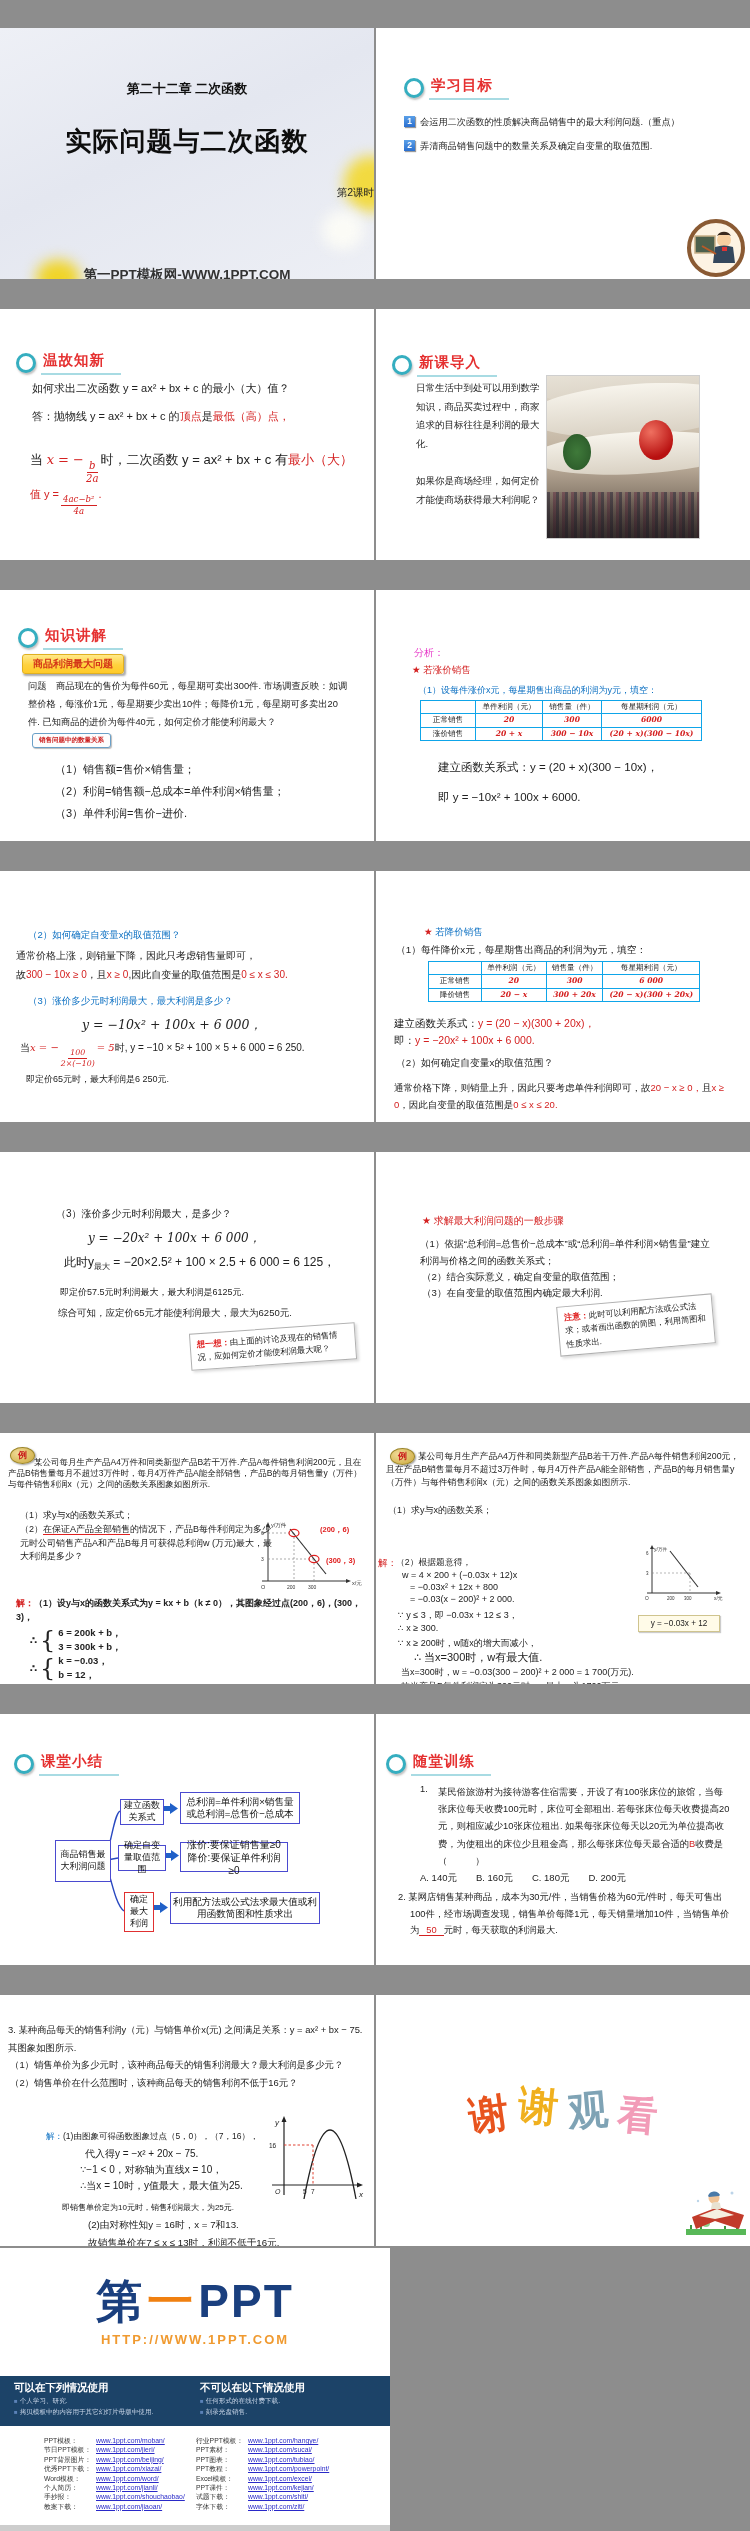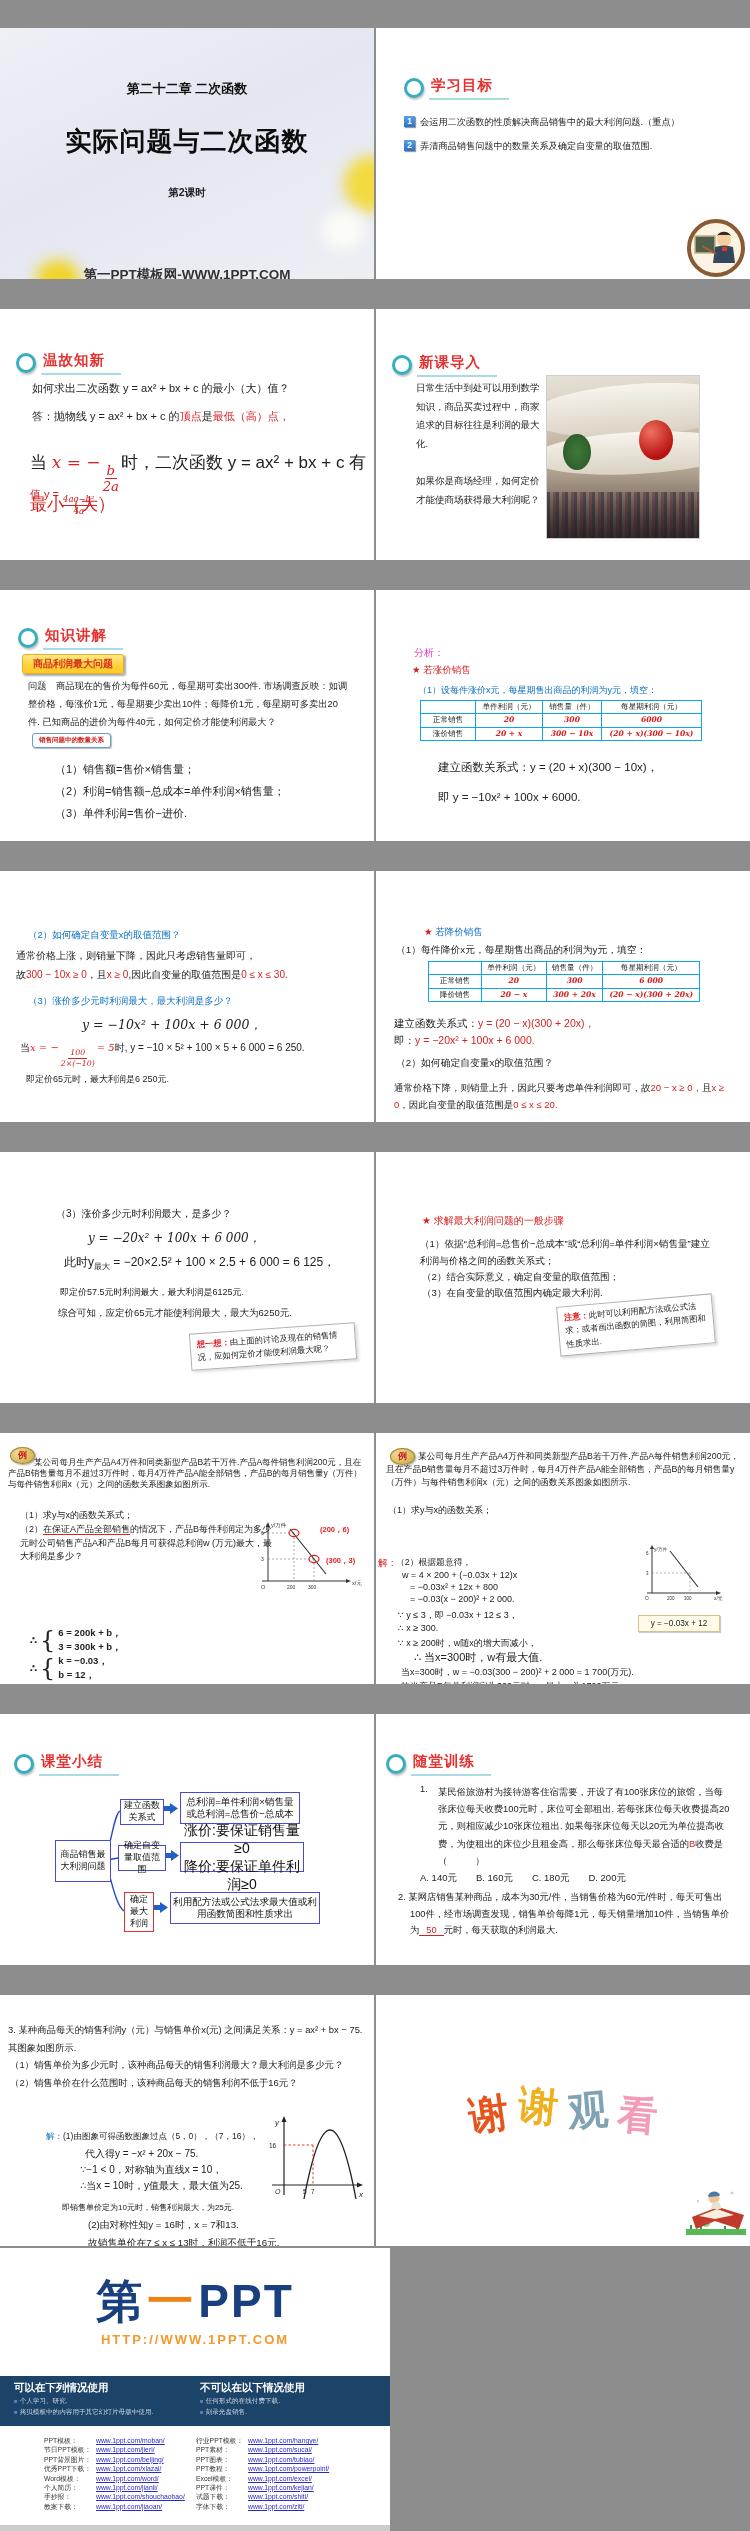--- a/index.html
+++ b/index.html
@@ -75,21 +75,21 @@
 
 <div class="grid">
 
   <div class="slide">
     <div class="s1bg"></div>
     <div class="flower" style="left:36px;top:232px;width:44px;height:36px;background:#f0d428"></div>
     <div class="flower" style="left:344px;top:128px;width:52px;height:56px;background:#f2da40"></div>
     <div class="flower" style="left:322px;top:182px;width:42px;height:40px;background:#fbfbf6"></div>
     <div class="abs" style="top:52px;left:0;width:100%;text-align:center;font-size:13px;font-weight:700;color:#111">第二十二章  二次函数</div>
     <div class="abs" style="top:96px;left:0;width:100%;text-align:center;font-size:26px;font-weight:700;color:#0d0d0d;letter-spacing:1px">实际问题与二次函数</div>
-    <div class="abs" style="top:158px;left:0;width:100%;text-align:center;font-size:10.5px;font-weight:700;color:#222">第2课时</div>
+    <div class="abs" style="top:158px;left:0;width:100%;text-align:right;font-size:10.5px;font-weight:400;color:#222">第2课时</div>
     <div class="abs" style="top:238px;left:0;width:100%;text-align:center;font-size:13.5px;font-weight:700;color:#333">第一PPT模板网-WWW.1PPT.COM</div>
   </div>
 
   <div class="slide">
     <div class="sec" style="left:28px;top:48px">
       <span class="sec-ring"></span>
       <span class="sec-title">学习目标</span>
     </div>
     <div class="abs" style="left:28px;top:88px;width:326px;font-size:9.2px">
       <span class="numsq">1</span><span>会运用二次函数的性质解决商品销售中的最大利润问题.（重点）</span>
@@ -110,21 +110,21 @@
 
   <div class="slide">
     <div class="sec" style="left:16px;top:42px">
       <span class="sec-ring"></span>
       <span class="sec-title">温故知新</span>
     </div>
     <div class="abs bold" style="left:32px;top:72px;font-size:11px">如何求出二次函数 y = ax² + bx + c 的最小（大）值？</div>
     <div class="abs bold" style="left:32px;top:100px;font-size:11px">
       <span>答：抛物线 y = ax² + bx + c 的</span><span class="red">顶点</span><span>是</span><span class="red">最低（高）点，</span>
     </div>
-    <div class="abs bold" style="left:30px;top:142px;font-size:17px">
+    <div class="abs bold" style="left:30px;top:142px;font-size:13px">
       <span>当 </span><span class="red math"><span>x = −</span><span class="frac">
             <span class="fn">b</span>
             <span class="fd">2a</span>
           </span></span><span>时，二次函数 y = ax² + bx + c 有</span><span class="red">最小（大）</span>
     </div>
     <div class="abs bold red" style="left:30px;top:178px;font-size:11px">
       <span>值 y =</span><span class="frac math">
           <span class="fn">4ac−b²</span>
           <span class="fd">4a</span>
         </span><span>.</span>
@@ -298,20 +298,23 @@
       <text x="15" y="8" font-size="5.5" fill="#333">y/万件</text>
       <text x="96" y="66" font-size="5.5" fill="#333">x/元</text>
       <text x="5" y="70" font-size="5.5" fill="#333">O</text>
       <text x="31" y="70" font-size="5" fill="#333">200</text>
       <text x="52" y="70" font-size="5" fill="#333">300</text>
       <text x="5" y="16" font-size="5" fill="#333">6</text>
       <text x="5" y="42" font-size="5" fill="#333">3</text>
       <text x="64" y="13" font-size="7.5" font-weight="bold" fill="#e02020">(200，6)</text>
       <text x="70" y="44" font-size="7.5" font-weight="bold" fill="#e02020">(300，3)</text>
     </svg>
+    <div class="abs" style="left:16px;top:164px;width:346px;font-size:9px;font-weight:700;line-height:1.5">
+      <span class="red">解：</span><span>（1）设y与x的函数关系式为y = kx + b（k ≠ 0），其图象经过点</span><span>(200，6)，(300，3)，</span>
+    </div>
     <div class="sys" style="left:30px;top:194px">
       <span style="font-size:10px;font-weight:700">∴</span>
       <span class="sysbrace">{</span>
       <span class="syslines">
           <span>6 = 200k + b，</span>
           <span>3 = 300k + b，</span>
         </span>
     </div>
     <div class="sys" style="left:30px;top:222px">
       <span style="font-size:10px;font-weight:700">∴</span>
@@ -371,21 +374,21 @@
       <path d="M166,139 h5 v-3 l8,5.5 -8,5.5 v-3 h-5 z" fill="#2060c8"></path>
       <path d="M154,191 h6 v-3 l8,5.5 -8,5.5 v-3 h-6 z" fill="#2060c8"></path>
     </svg>
     <div class="fbox" style="left:55px;top:126px;width:56px;height:42px">商品销售最大利润问题</div>
     <div class="fbox" style="left:120px;top:85px;width:44px;height:26px">建立函数关系式</div>
     <div class="fbox" style="left:118px;top:131px;width:48px;height:26px">确定自变量取值范围</div>
     <div class="fbox" style="left:124px;top:178px;width:30px;height:40px;border-color:#e03030">确定最大利润</div>
     <div class="fbox" style="left:180px;top:78px;width:120px;height:32px;font-size:9.6px">
       <span><span>总利润=单件利润×销售量</span><br><span>或总利润=总售价−总成本</span></span>
     </div>
-    <div class="fbox" style="left:180px;top:128px;width:124px;height:30px;font-size:14px">
+    <div class="fbox" style="left:180px;top:128px;width:108px;height:30px;font-size:10px">
       <span><span>涨价:要保证销售量≥0</span><br><span>降价:要保证单件利润≥0</span></span>
     </div>
     <div class="fbox" style="left:170px;top:178px;width:150px;height:32px;font-size:9.6px">利用配方法或公式法求最大值或利用函数简图和性质求出</div>
   </div>
 
   <div class="slide">
     <div class="sec" style="left:10px;top:38px">
       <span class="sec-ring"></span>
       <span class="sec-title">随堂训练</span>
     </div>

